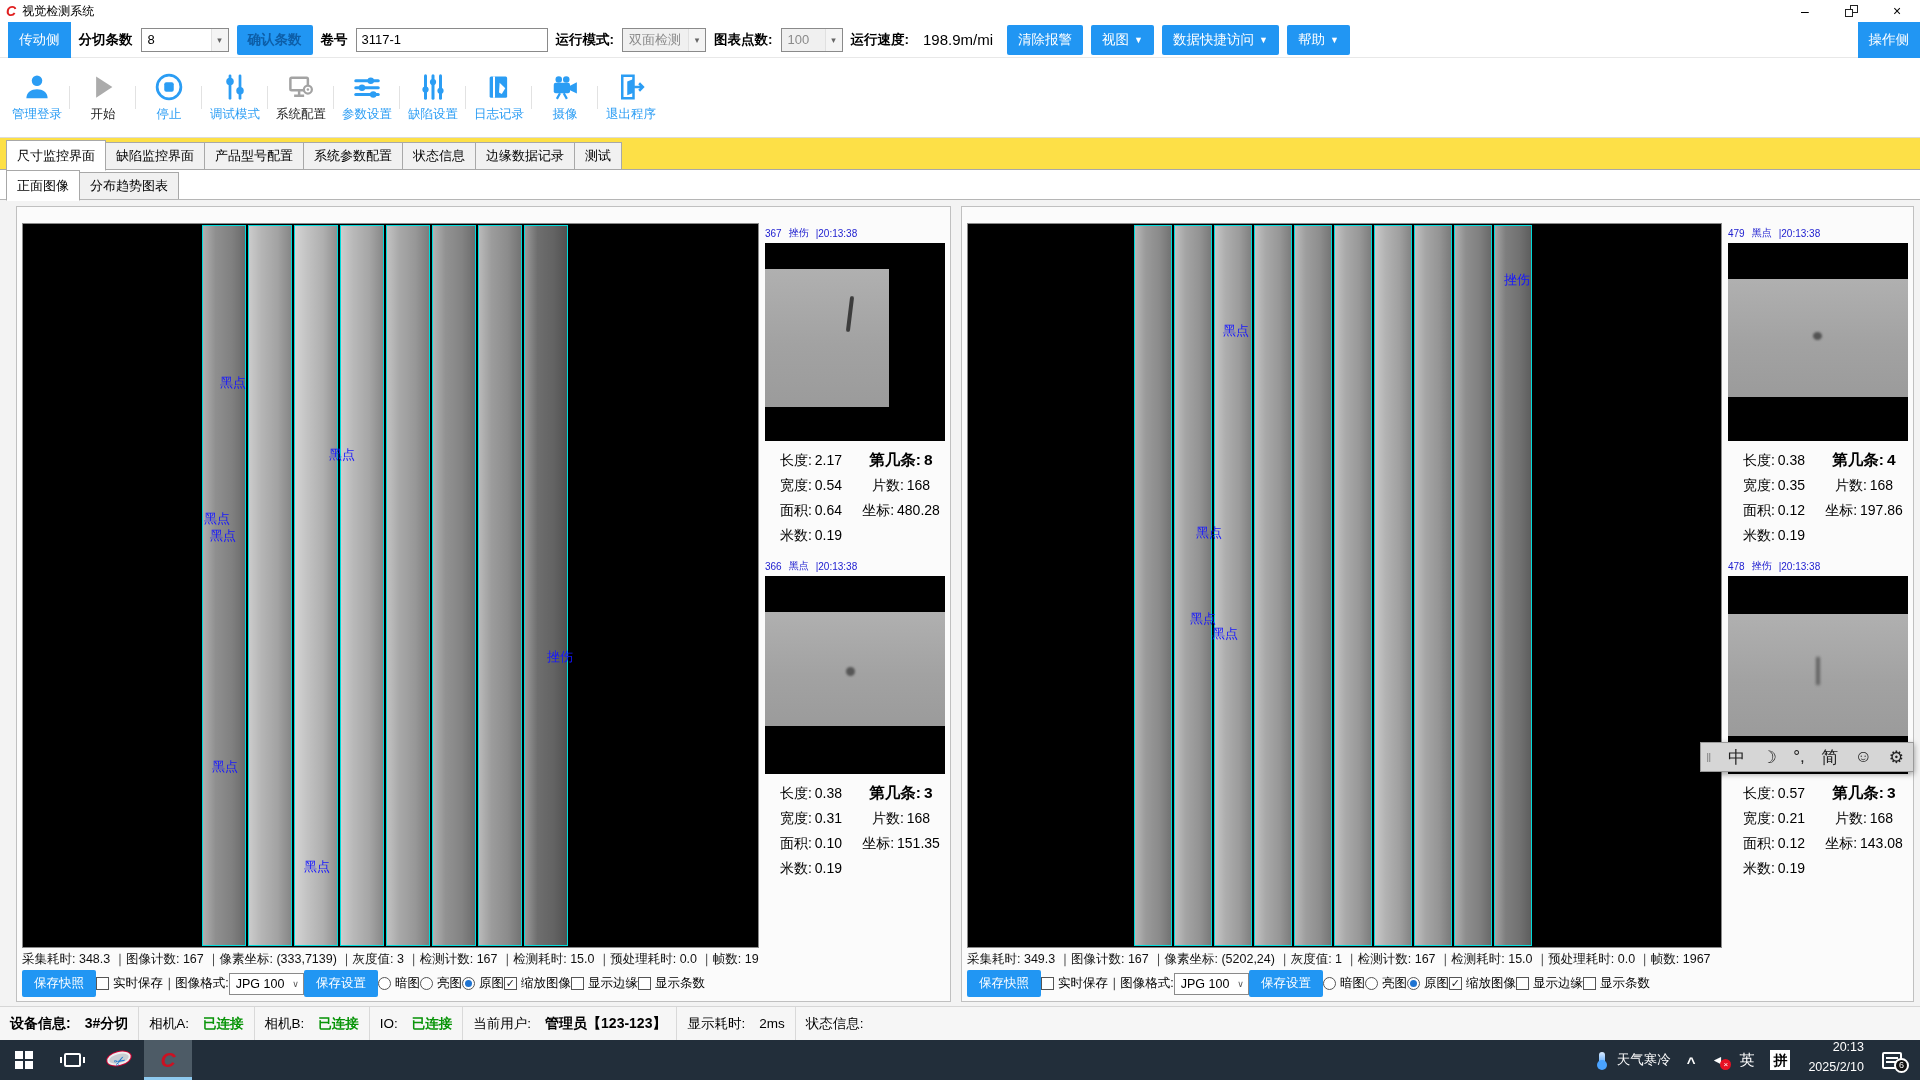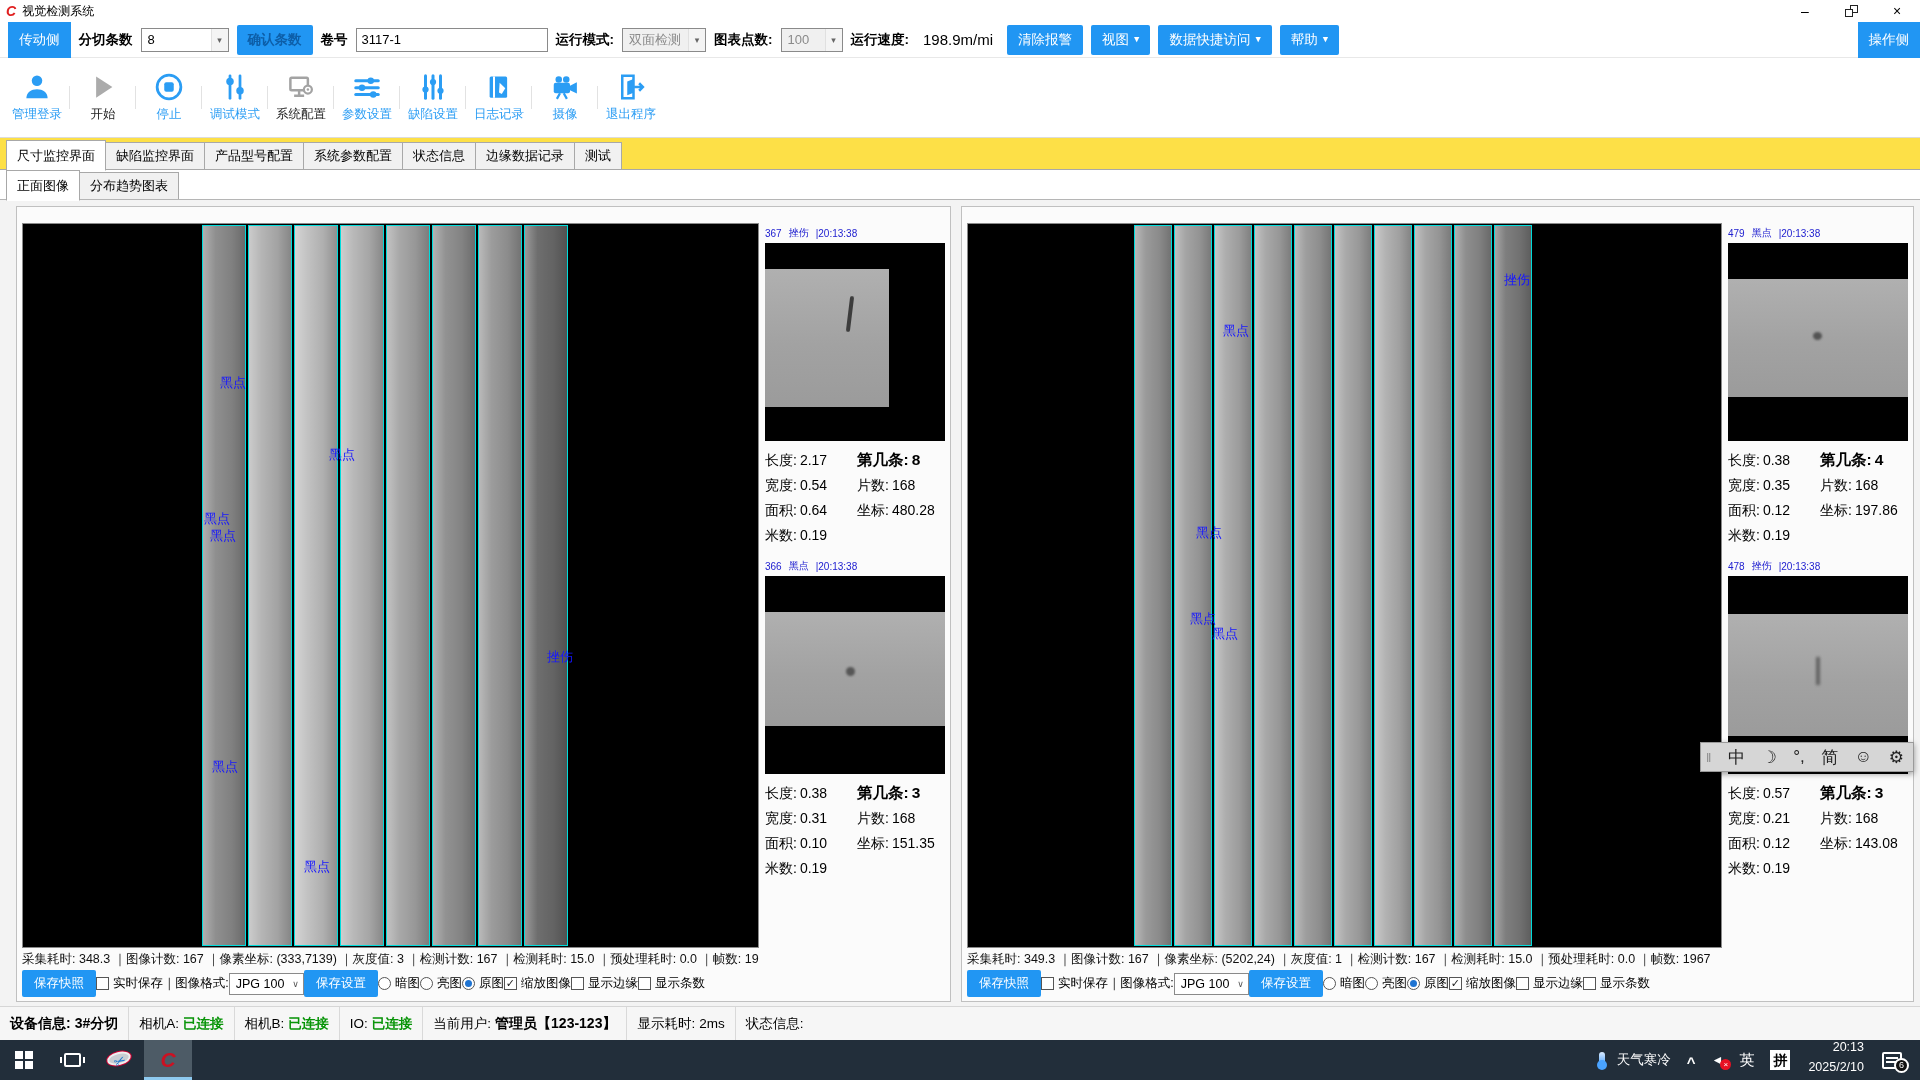--- a/index.html
+++ b/index.html
@@ -12,21 +12,21 @@
   .appicon{color:#e02020;font-weight:bold;font-style:italic;font-size:14px;margin-right:6px;}
   .titletext{font-size:12px;}
   .wincontrols{margin-left:auto;display:flex;height:100%;}
   .winbtn{width:46px;display:flex;align-items:center;justify-content:center;font-size:14px;cursor:default;}
   .restore{position:relative;width:13px;height:12px;}
   .restore i{position:absolute;border:1px solid #222;width:8px;height:8px;display:block;}
   .restore i.b{top:0;right:0;} .restore i.f{bottom:0;left:0;background:#fff;}
 
   
   .toolbar{height:36px;display:flex;align-items:center;background:#fff;border-bottom:1px solid #e8e8e8;padding:0 0 0 8px;gap:8px;flex:0 0 auto;}
-  .btn{background:#2196f3;color:#fff;border:none;font-size:13.5px;padding:6px 11px;border-radius:2px;display:inline-flex;align-items:center;gap:5px;cursor:pointer;font-family:Liberation Mono, monospace;}
+  .btn{background:#2196f3;color:#fff;border:none;font-size:13.5px;padding:6px 11px;border-radius:2px;display:inline-flex;align-items:center;gap:5px;cursor:pointer;font-family:Liberation Sans, sans-serif;}
   .btn .barrow{font-size:9px;}
   .btn.confirm{color:#0d5ea8;font-weight:bold;}
   .tlabel{font-weight:bold;font-size:13.5px;white-space:nowrap;}
   .combo{border:1px solid #8a8a8a;background:#fff;height:24px;display:inline-flex;align-items:center;padding-left:6px;position:relative;}
   .combo .combo-text{flex:1;font-size:13px;}
   .combo .combo-arrow{width:17px;text-align:center;color:#666;font-size:9px;border-left:1px solid #e0e0e0;align-self:stretch;display:flex;align-items:center;justify-content:center;background:#f4f4f4;margin-left:6px;}
   .combo.dis{background:#f0f0f0;} .combo.dis .combo-text{color:#8a8a8a;}
   .w88{width:88px;} .w84{width:84px;} .w62{width:62px;}
   .tinput{border:1px solid #8a8a8a;height:24px;width:192px;padding:0 5px;font-size:13px;font-family:inherit;}
   .speedval{font-size:15px;padding:2px 6px;background:#fff;white-space:nowrap;}
@@ -79,26 +79,26 @@
   .tm{position:absolute;}
   .t-a1 .tg{left:0;top:13%;width:69%;height:70%;}
   .t-a1 .tm{left:46%;top:27%;width:4px;height:36px;background:#3c3c3c;border-radius:2px;transform:rotate(7deg);filter:blur(.6px);}
   .t-a2 .tg{left:0;top:18%;width:100%;height:58%;}
   .t-a2 .tm{left:45%;top:46%;width:9px;height:9px;border-radius:50%;background:#565656;filter:blur(1px);}
   .t-b1 .tg{left:0;top:18%;width:100%;height:60%;}
   .t-b1 .tm{left:47%;top:45%;width:9px;height:8px;border-radius:50%;background:#545454;filter:blur(1px);}
   .t-b2 .tg{left:0;top:19%;width:100%;height:62%;}
   .t-b2 .tm{left:49%;top:41%;width:4px;height:28px;background:#636363;filter:blur(1.6px);}
   .stats{display:grid;grid-auto-flow:column;grid-template-rows:repeat(4,25px);grid-template-columns:92px 1fr;font-size:14px;padding-top:7px;align-items:center;}
-  .srow{white-space:nowrap;} .srow .sv{margin-left:3px;}
+  .srow{white-space:nowrap;text-align:center;} .srow .sv{margin-left:3px;}
   .srow.big{font-weight:bold;font-size:15.5px;}
 
   
   .appstatus{height:34px;background:#f6f6f6;border-top:1px solid #d6d6d6;display:flex;align-items:stretch;font-size:13.5px;flex:0 0 auto;}
-  .seg{display:flex;align-items:center;padding:0 10px;border-right:1px solid #d9d9d9;gap:4px;white-space:nowrap;}
+  .seg{display:flex;align-items:center;padding:0 10px;border-right:1px solid #d9d9d9;gap:14px;white-space:nowrap;}
   .seg b{font-size:14px;}
   .green{color:#089408;font-weight:bold;}
 
   
   .taskbar{height:40px;background:#222e3a;display:flex;align-items:stretch;color:#fff;flex:0 0 auto;}
   .tb-item{width:48px;display:flex;align-items:center;justify-content:center;cursor:pointer;position:relative;}
   .tb-item.active{background:#4d5b66;box-shadow:inset 0 -3px 0 #8ecaf0;}
   .win{display:grid;grid-template-columns:8px 8px;grid-template-rows:8px 8px;gap:2px;}
   .win i{background:#fff;display:block;}
   .tview{width:17px;height:14px;border:2px solid #fff;border-radius:2px;position:relative;}

